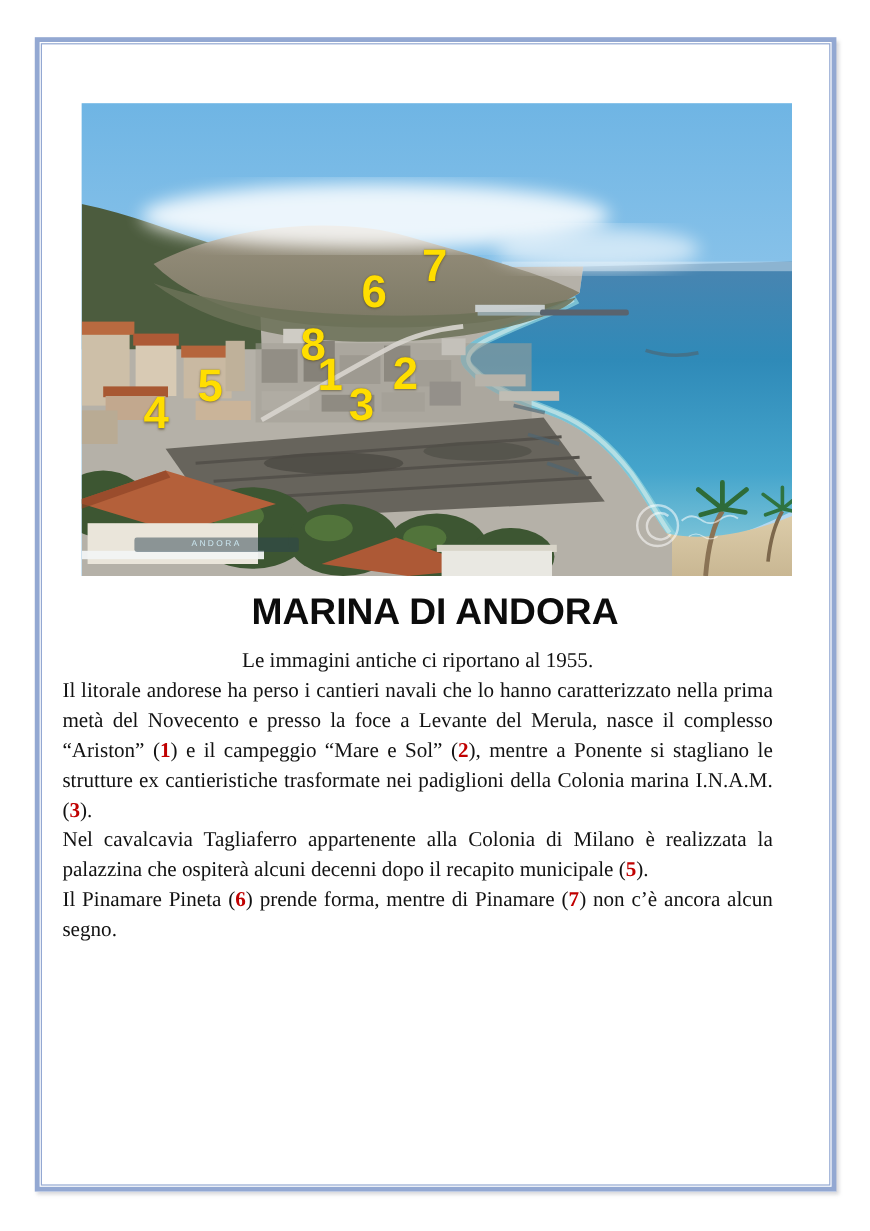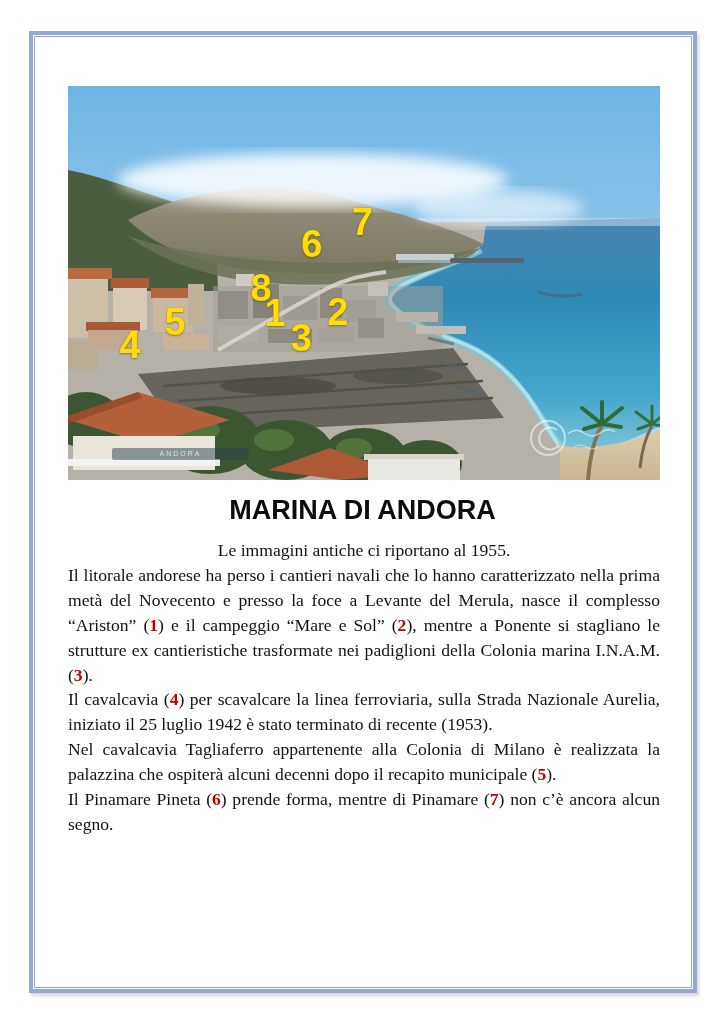--- a/index.html
+++ b/index.html
@@ -36,26 +36,26 @@
     color:#c8e7f3;font-family:"Liberation Sans",sans-serif;
     font-size:7px;line-height:11px;text-align:center;letter-spacing:2px;
     filter:blur(.4px);opacity:.9;
   }
 
   
   .page-title{
     position:absolute;left:0;top:495px;width:100%;margin:0;
     text-align:center;
     font-family:"Liberation Sans", sans-serif;
-    font-weight:bold;font-size:27px;line-height:30px;color:#0c0c0c;
+    font-weight:bold;font-size:31px;line-height:30px;color:#0c0c0c;
   }
 
   
   .body-text{
-    position:absolute;left:68px;top:538px;width:592px;
+    position:absolute;left:52px;top:538px;width:592px;
     font-size:17.6px;line-height:24.9px;color:#121212;
   }
   .body-text p{margin:0;text-align:justify;}
   .body-text p.intro{text-align:center;}
   .rednum{color:var(--accent-red,#c00000);font-weight:bold;}
 </style>
 </head>
 <body>
 
 <div class="page">
@@ -214,18 +214,17 @@
         <div class="marker" style="left: 10.5%; top: 65.7%;">4</div>
       </div>
   </figure>
 
   <h1 class="page-title">MARINA DI ANDORA</h1>
 
   <div class="body-text">
     <p class="intro">Le immagini antiche ci riportano al 1955.</p>
     <div>
         <p><span>Il litorale andorese ha perso i cantieri navali che lo hanno caratterizzato nella prima metà del Novecento e presso la foce a Levante del Merula, nasce il complesso “Ariston” (</span><span class="rednum">1</span><span>) e il campeggio “Mare e Sol” (</span><span class="rednum">2</span><span>), mentre a Ponente si stagliano le strutture ex cantieristiche trasformate nei padiglioni della Colonia marina I.N.A.M. (</span><span class="rednum">3</span><span>).</span></p>
-        <p><span>Il cavalcavia (</span><span class="rednum">4</span><span>) per scavalcare la linea ferroviaria, sulla Strada Nazionale Aurelia, iniziato il 25 luglio 1942 è stato terminato di recente (1953).</span></p>
         <p><span>Nel cavalcavia Tagliaferro appartenente alla Colonia di Milano è realizzata la palazzina che ospiterà alcuni decenni dopo il recapito municipale (</span><span class="rednum">5</span><span>).</span></p>
         <p><span>Il Pinamare Pineta (</span><span class="rednum">6</span><span>) prende forma, mentre di Pinamare (</span><span class="rednum">7</span><span>) non c’è ancora alcun segno.</span></p>
       </div>
   </div>
 </div>
 
 </body></html>

